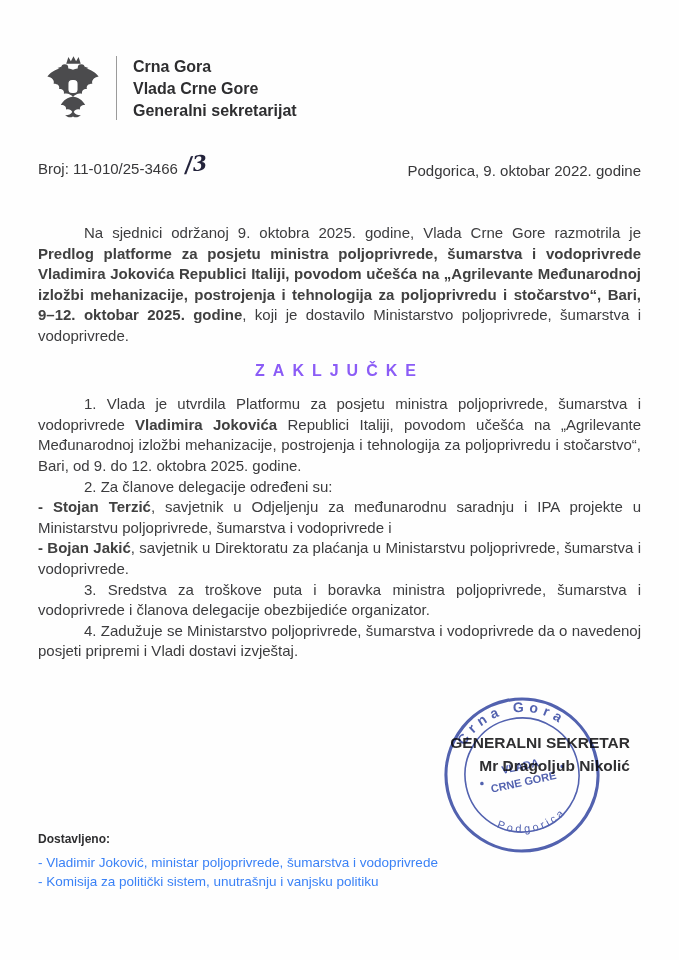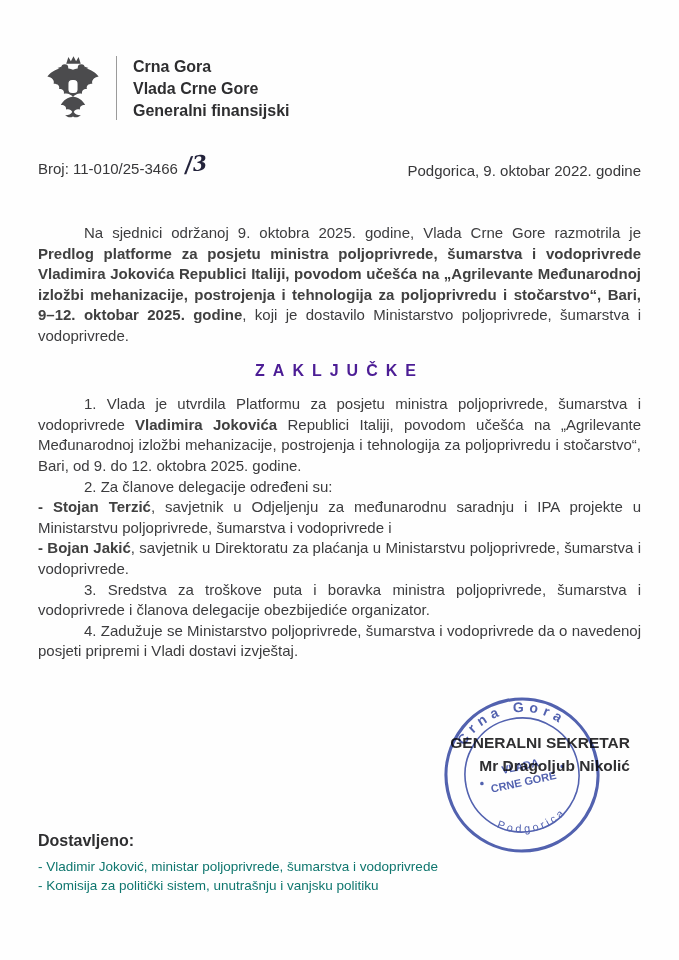--- a/index.html
+++ b/index.html
@@ -28,39 +28,39 @@
   }
 
   
   .doc-body { margin-top:44px; font-size:15px; line-height:20.6px; }
   .para { margin:0; }
   .indent { text-indent:46px; }
   .justify { text-align:justify; }
   b, .bold { font-weight:bold; color:#404040; }
   .heading {
     text-align:center; font-size:16px; font-weight:bold; letter-spacing:8px;
-    color:#4c1d95; margin:14px 0 13px 0;
+    color:#8b5cf6; margin:14px 0 13px 0;
   }
 
   
   .signature {
     position:absolute; top:731px; left:320px; width:310px;
     text-align:right; font-weight:bold; font-size:15.5px; line-height:23px; color:#2f2f31;
   }
 
   
   .stamp {
     position:absolute; top:694px; left:441px; width:162px; height:162px;
     transform:rotate(-12deg); opacity:0.82; mix-blend-mode:multiply; pointer-events:none;
   }
 
   
   .distribution { position:absolute; left:38px; top:832px; }
-  .dist-label { font-weight:bold; font-size:16px; color:#2f2f31; margin-bottom:7px; }
-  .dist-item { font-size:13.5px; line-height:19px; color:#0f766e; }
+  .dist-label { font-weight:bold; font-size:12px; color:#2f2f31; margin-bottom:7px; }
+  .dist-item { font-size:13.5px; line-height:19px; color:#3b82f6; }
 </style>
 </head>
 <body>
 
 <div class="page">
 
   <header class="doc-header">
     <div class="coat">
       <svg width="58" height="70" viewBox="0 0 60 72" xmlns="http://www.w3.org/2000/svg">
         <g fill="#4b4b4d">
@@ -72,21 +72,21 @@
           <path d="M30 16 C20 12 10 15 3.5 23 c5 1 7.5 4 6.5 7.5 c4.5 0 6.5 2.3 5.6 5.6 c3.6 -0.2 5.6 1.8 5 4.8 c3.8 -0.8 7.2 0.4 9.4 3.4 c2.2 -3 5.6 -4.2 9.4 -3.4 c-0.6 -3 1.4 -5 5 -4.8 c-0.9 -3.3 1.1 -5.6 5.6 -5.6 c-1 -3.5 1.5 -6.5 6.5 -7.5 C50 15 40 12 30 16 z"></path>
           <path d="M30 44 c-5.5 0.4 -9.8 3.4 -12.6 8.6 c3.8 -0.2 5.8 1.6 5.4 4.6 c3 -0.8 5.2 0 6.4 2.6 c-1.6 2.4 -4 3.6 -7.4 3.4 c2.6 2.2 5.6 2.8 8.2 1.2 c2.6 1.6 5.6 1 8.2 -1.2 c-3.4 0.2 -5.8 -1 -7.4 -3.4 c1.2 -2.6 3.4 -3.4 6.4 -2.6 c-0.4 -3 1.6 -4.8 5.4 -4.6 C39.8 47.4 35.5 44.4 30 44 z"></path>
         </g>
         <rect x="24.5" y="26" width="11" height="15" rx="4.5" fill="#fefefe" stroke="#4b4b4d" stroke-width="1.6"></rect>
       </svg>
     </div>
     <div class="vline"></div>
     <div class="org">
       <div class="org-line">Crna Gora</div>
       <div class="org-line">Vlada Crne Gore</div>
-      <div class="org-line">Generalni finansijski</div>
+      <div class="org-line">Generalni sekretarijat</div>
     </div>
   </header>
 
   <div class="ref-row">
     <div class="ref-number">
       <span>Broj: 11-010/25-3466</span><span class="handwritten">/3</span>
     </div>
     <div class="place-date">Podgorica, 9. oktobar 2022. godine</div>
   </div>
 

